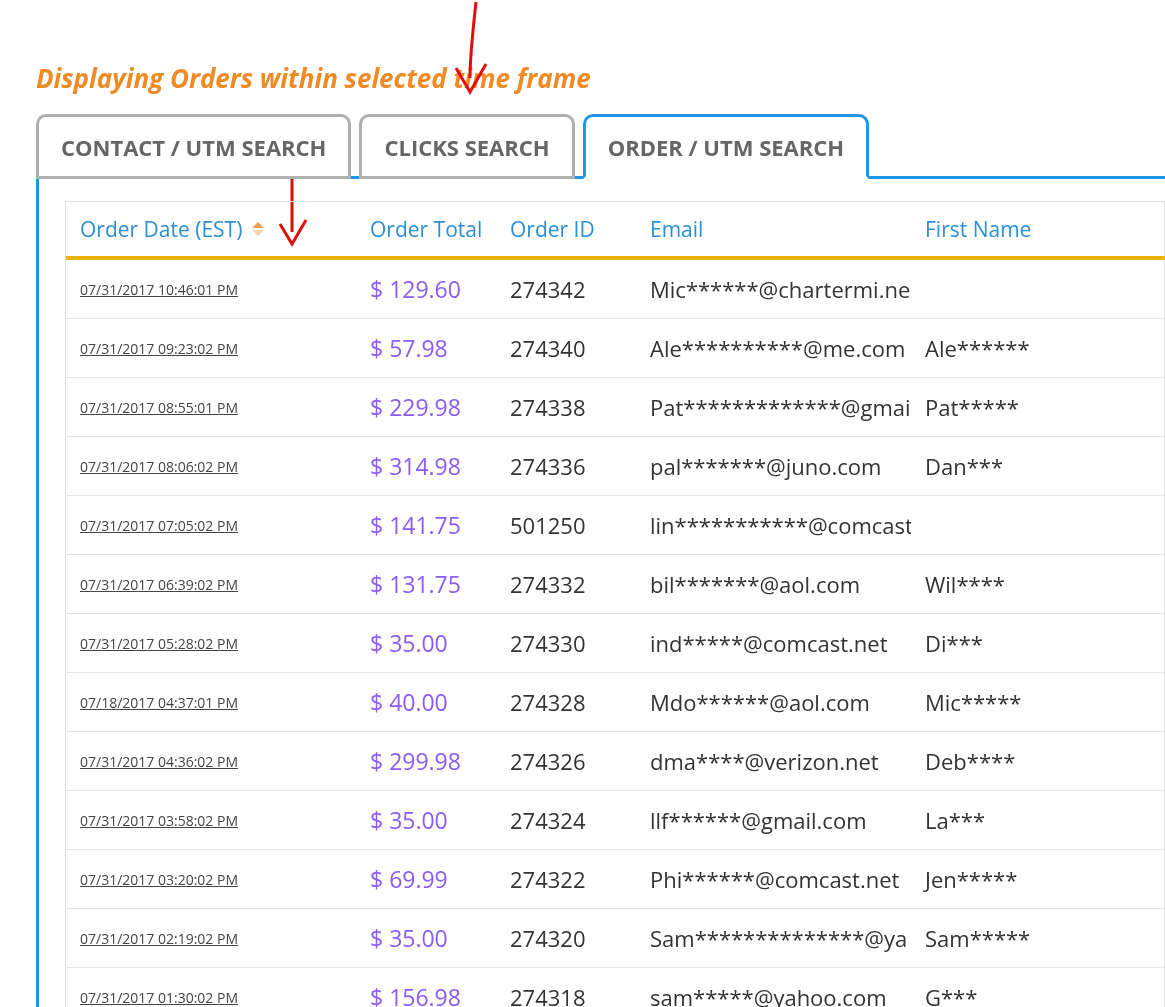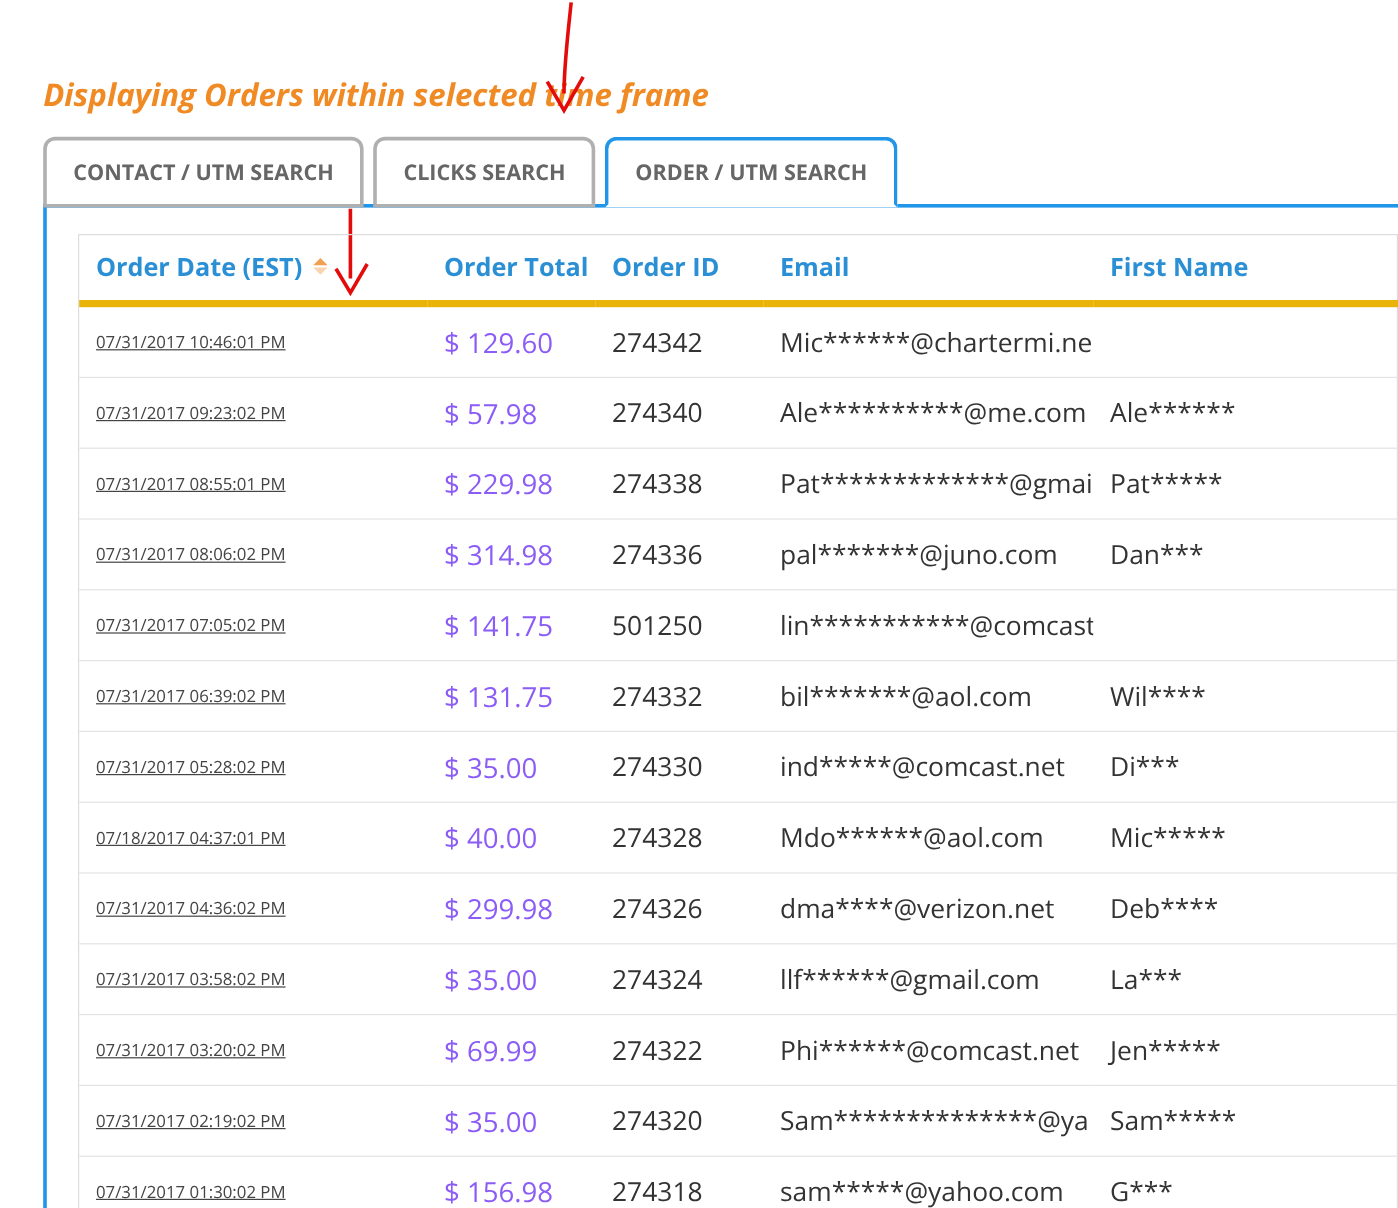--- a/index.html
+++ b/index.html
@@ -21,21 +21,21 @@
       display: flex;
       gap: 8px;
       margin-left: 36px;
       position: relative;
       z-index: 2;
     }
     .tab {
       border: 3px solid #b0b0b0;
       border-radius: 10px 10px 0 0;
       padding: 15px 22px 14px 22px;
-      font-size: 18px;
+      font-size: 22px;
       font-weight: 700;
       color: #666;
       background: #fff;
       cursor: pointer;
       position: relative;
     }
     .tab.active {
       border-color: #2196e8;
       color: #666;
       border-bottom-color: #fff;
@@ -61,22 +61,22 @@
       text-align: left;
       padding: 13px 14px;
       border-bottom: 1px solid #e3e3e3;
       font-size: 21px;
       white-space: nowrap;
       overflow: hidden;
       text-overflow: clip;
     }
     th {
       color: #2a8fd5;
-      font-weight: 700;
-      border-bottom: 6px solid #eab308;
+      font-weight: 400;
+      border-bottom: 4px solid #eab308;
       cursor: pointer;
     }
     td.date-cell { color: #444; font-size: 14px; text-decoration: underline; }
     td.total-cell { color: #8b5cf6; font-size: 23px; }
     td.id-cell { color: #333; font-size: 22px; }
     td.email-cell, td.name-cell { color: #333; font-size: 22px; }
     .sort-icon {
       display: inline-block;
       width: 18px;
       height: 18px;

